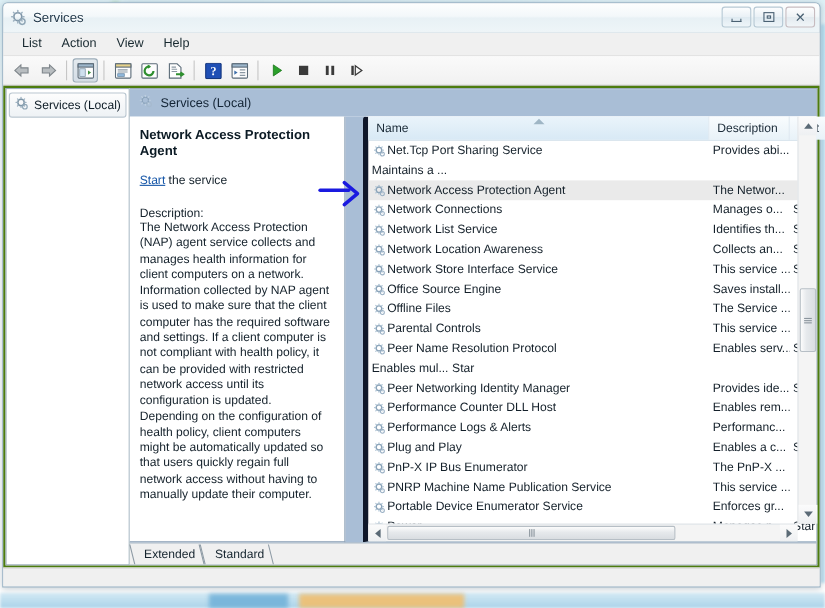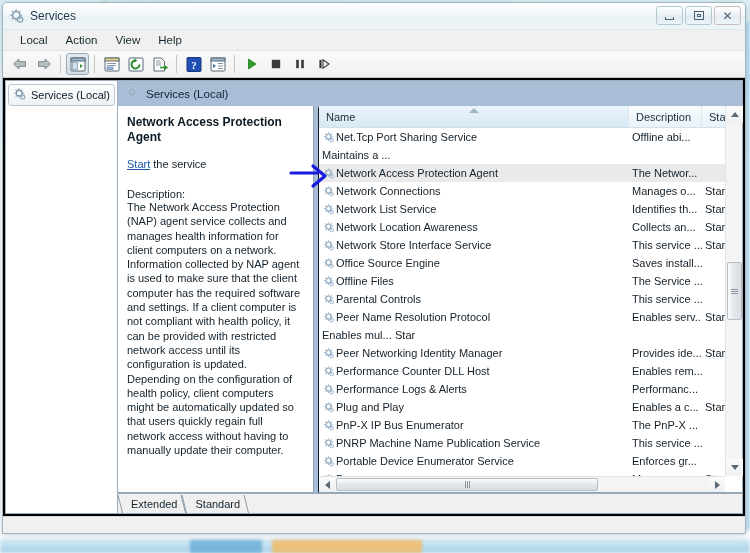--- a/index.html
+++ b/index.html
@@ -129,21 +129,21 @@
   }
   .tb-sep { width: 1px; height: 18px; background: #c6c6c6; margin: 0 4px; }
 
   
   #body {
     flex: 1 1 auto;
     display: flex;
     padding: 2px;
     gap: 0;
     min-height: 0;
-    background: #000000;
+    background: #4d7c0f;
   }
 
   
   #treepane {
     width: 113px; flex: 0 0 113px;
     background: #fff;
     border: 1px solid #9badbb;
     display: flex; flex-direction: column;
     padding: 3px 2px;
   }
@@ -206,23 +206,23 @@
     font-size: 11px; color: #14212b; line-height: 1.30;
     margin-top: 0;
   }
 
   
   #listwrap {
     flex: 1 1 auto; min-width: 0;
     background: #fff;
     border: 1px solid #8fa4b8;
     border-top: none; border-right: none;
-    border-left: 1px solid #0f172a;
+    border-left: 5px solid #0f172a;
     display: flex; flex-direction: column;
-    margin-left: 4px;
+    margin-left: 16px;
     position: relative;
     border-radius: 3px 0 0 0;
   }
   #lv-header {
     height: 22px; flex: 0 0 22px;
     display: flex;
     background: linear-gradient(180deg,#f7fbfe,#eaf3f9);
     border-bottom: 1px solid #d3e0ea;
     position: relative;
   }
@@ -416,21 +416,21 @@
       <div class="wbtn">
         <span class="gl-max"></span>
       </div>
       <div class="wbtn">
         <span class="gl-close">✕</span>
       </div>
     </div>
   </div>
 
   <div id="menubar">
-    <div class="menu-item">Local</div>
+    <div class="menu-item">List</div>
     <div class="menu-item">Action</div>
     <div class="menu-item">View</div>
     <div class="menu-item">Help</div>
   </div>
 
   <div id="toolbar">
 
     <div class="tb-btn">
       <svg width="18" height="14" viewBox="0 0 18 14">
         <path d="M8 2 L2.5 7 L8 12 L8 9.3 L14.5 9.3 L14.5 4.7 L8 4.7 Z" fill="#b8bdc0" stroke="#7f868b" stroke-width="1"></path>
@@ -610,21 +610,21 @@
                         <line x1="10.7" y1="6.8" x2="11.8" y2="6.8"></line>
                         <line x1="3.2" y1="3.2" x2="4.0" y2="4.0"></line>
                         <line x1="9.6" y1="9.6" x2="10.4" y2="10.4"></line>
                         <line x1="10.4" y1="3.2" x2="9.6" y2="4.0"></line>
                         <line x1="4.0" y1="9.6" x2="3.2" y2="10.4"></line>
                       </g>
                       <circle cx="10.6" cy="11.2" r="2.2" fill="none" stroke="#9ab0c4" stroke-width="1.2"></circle>
                     </svg></span>
                   <span>Net.Tcp Port Sharing Service</span>
                 </div>
-                <div class="cell-desc">Offline abi...</div>
+                <div class="cell-desc">Provides abi...</div>
                 <div class="cell-stat"></div>
               </div>
               <div class="lv-row">
                 <div class="cell-desc">Maintains a ...</div>
                 <div class="cell-stat"></div>
               </div>
               <div class="lv-row selected">
                 <div class="cell-name">
                   <span class="gear"><svg width="13" height="13" viewBox="0 0 16 16">
                       <circle cx="6.8" cy="6.8" r="3.1" fill="none" stroke="#8aa3b8" stroke-width="1.5"></circle>

